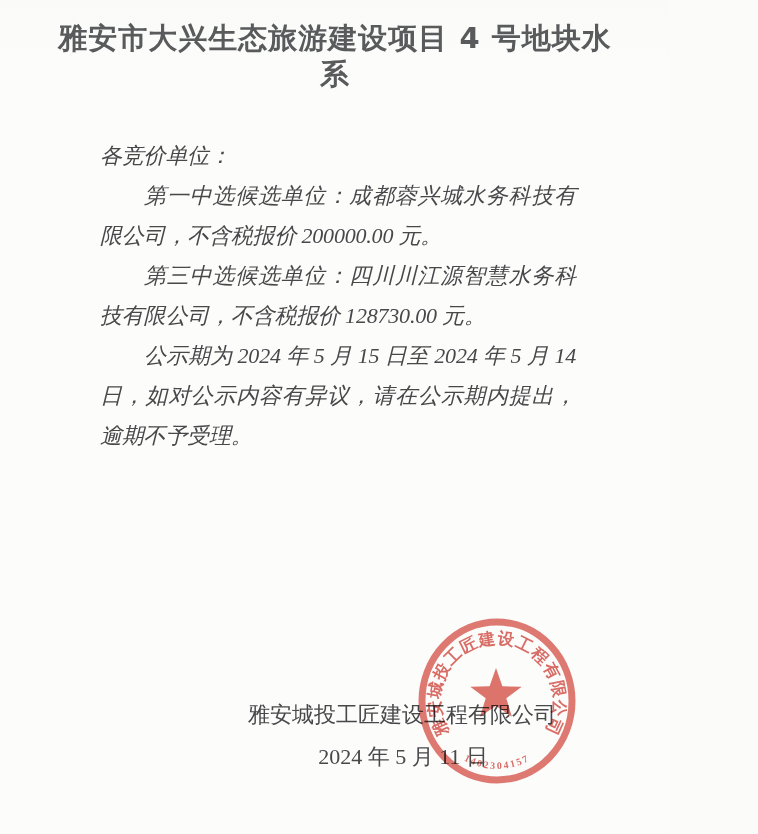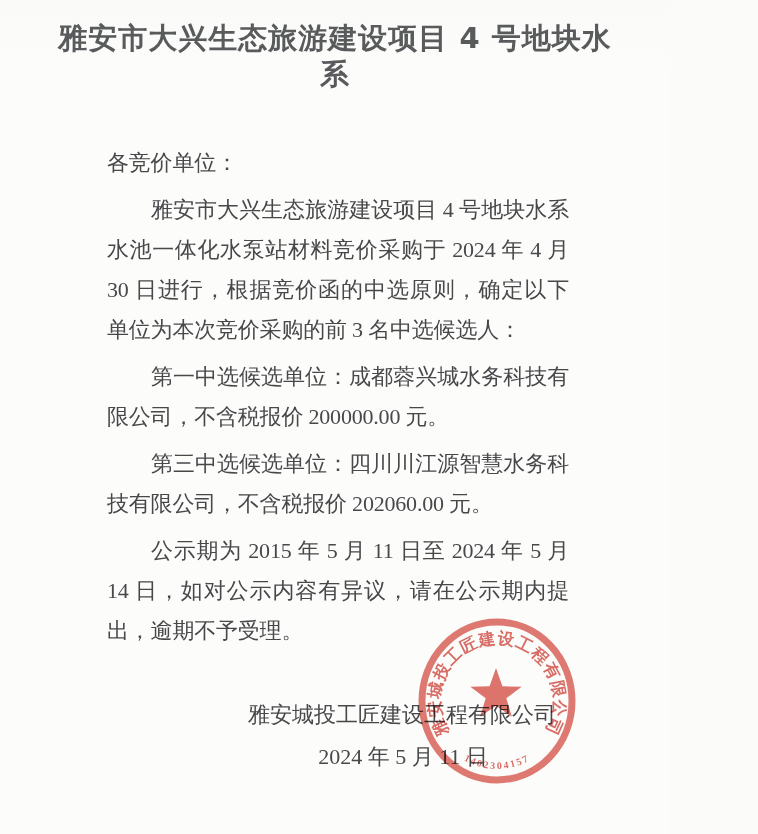--- a/index.html
+++ b/index.html
@@ -35,22 +35,23 @@
     left: 100px;
     right: 94px;
     top: 136px;
     font-size: 22px;
     line-height: 40px;
     color: #48484b;
     text-align: justify;
     letter-spacing: -0.2px;
   }
   .doc-body p {
-    margin: 7px;
+    margin: 0;
     padding: 0;
+    font-style: italic;
   }
   .doc-body p.indented {
     text-indent: 2em;
   }
   .signature {
     position: absolute;
     left: 100px;
     right: 96px;
     top: 698px;
     font-size: 22px;
@@ -84,24 +85,23 @@
 <body>
 
 <div class="page">
 
   <div class="doc-title">
     <div>雅安市大兴生态旅游建设项目 4 号地块水系</div>
   </div>
 
   <div class="doc-body">
     <p>各竞价单位：</p>
-    <p class="indented">雅安市大兴生态旅游建设项目 4 号地块水系水池一体化水泵站材料竞价采购于 2024 年 4 月 30 日进行，根据竞价函的中选原则，确定以下单位为本次竞价采购的前 3 名中选候选人：</p>
     <p class="indented">第一中选候选单位：成都蓉兴城水务科技有限公司，不含税报价 200000.00 元。</p>
-    <p class="indented">第三中选候选单位：四川川江源智慧水务科技有限公司，不含税报价 202060.00 元。</p>
-    <p class="indented">公示期为 2015 年 5 月 11 日至 2024 年 5 月 14 日，如对公示内容有异议，请在公示期内提出，逾期不予受理。</p>
+    <p class="indented">第三中选候选单位：四川川江源智慧水务科技有限公司，不含税报价 128730.00 元。</p>
+    <p class="indented">公示期为 2024 年 5 月 15 日至 2024 年 5 月 14 日，如对公示内容有异议，请在公示期内提出，逾期不予受理。</p>
   </div>
 
   <div class="signature">
     <div class="sig-company">雅安城投工匠建设工程有限公司</div>
     <div class="sig-date">2024 年 5 月 11 日</div>
   </div>
 
   <svg class="seal" viewBox="0 0 162 170" xmlns="http://www.w3.org/2000/svg" aria-hidden="true">
     <ellipse cx="81" cy="85" rx="75" ry="79" fill="none" stroke="#d4453c" stroke-width="7" opacity="0.82"></ellipse>
     <polygon points="80,52 86.4,70.3 105.7,70.7 90.3,82.3 95.9,100.8 80,89.8 64.1,100.8 69.7,82.3 54.3,70.7 73.6,70.3" fill="#d4453c" opacity="0.85"></polygon>

